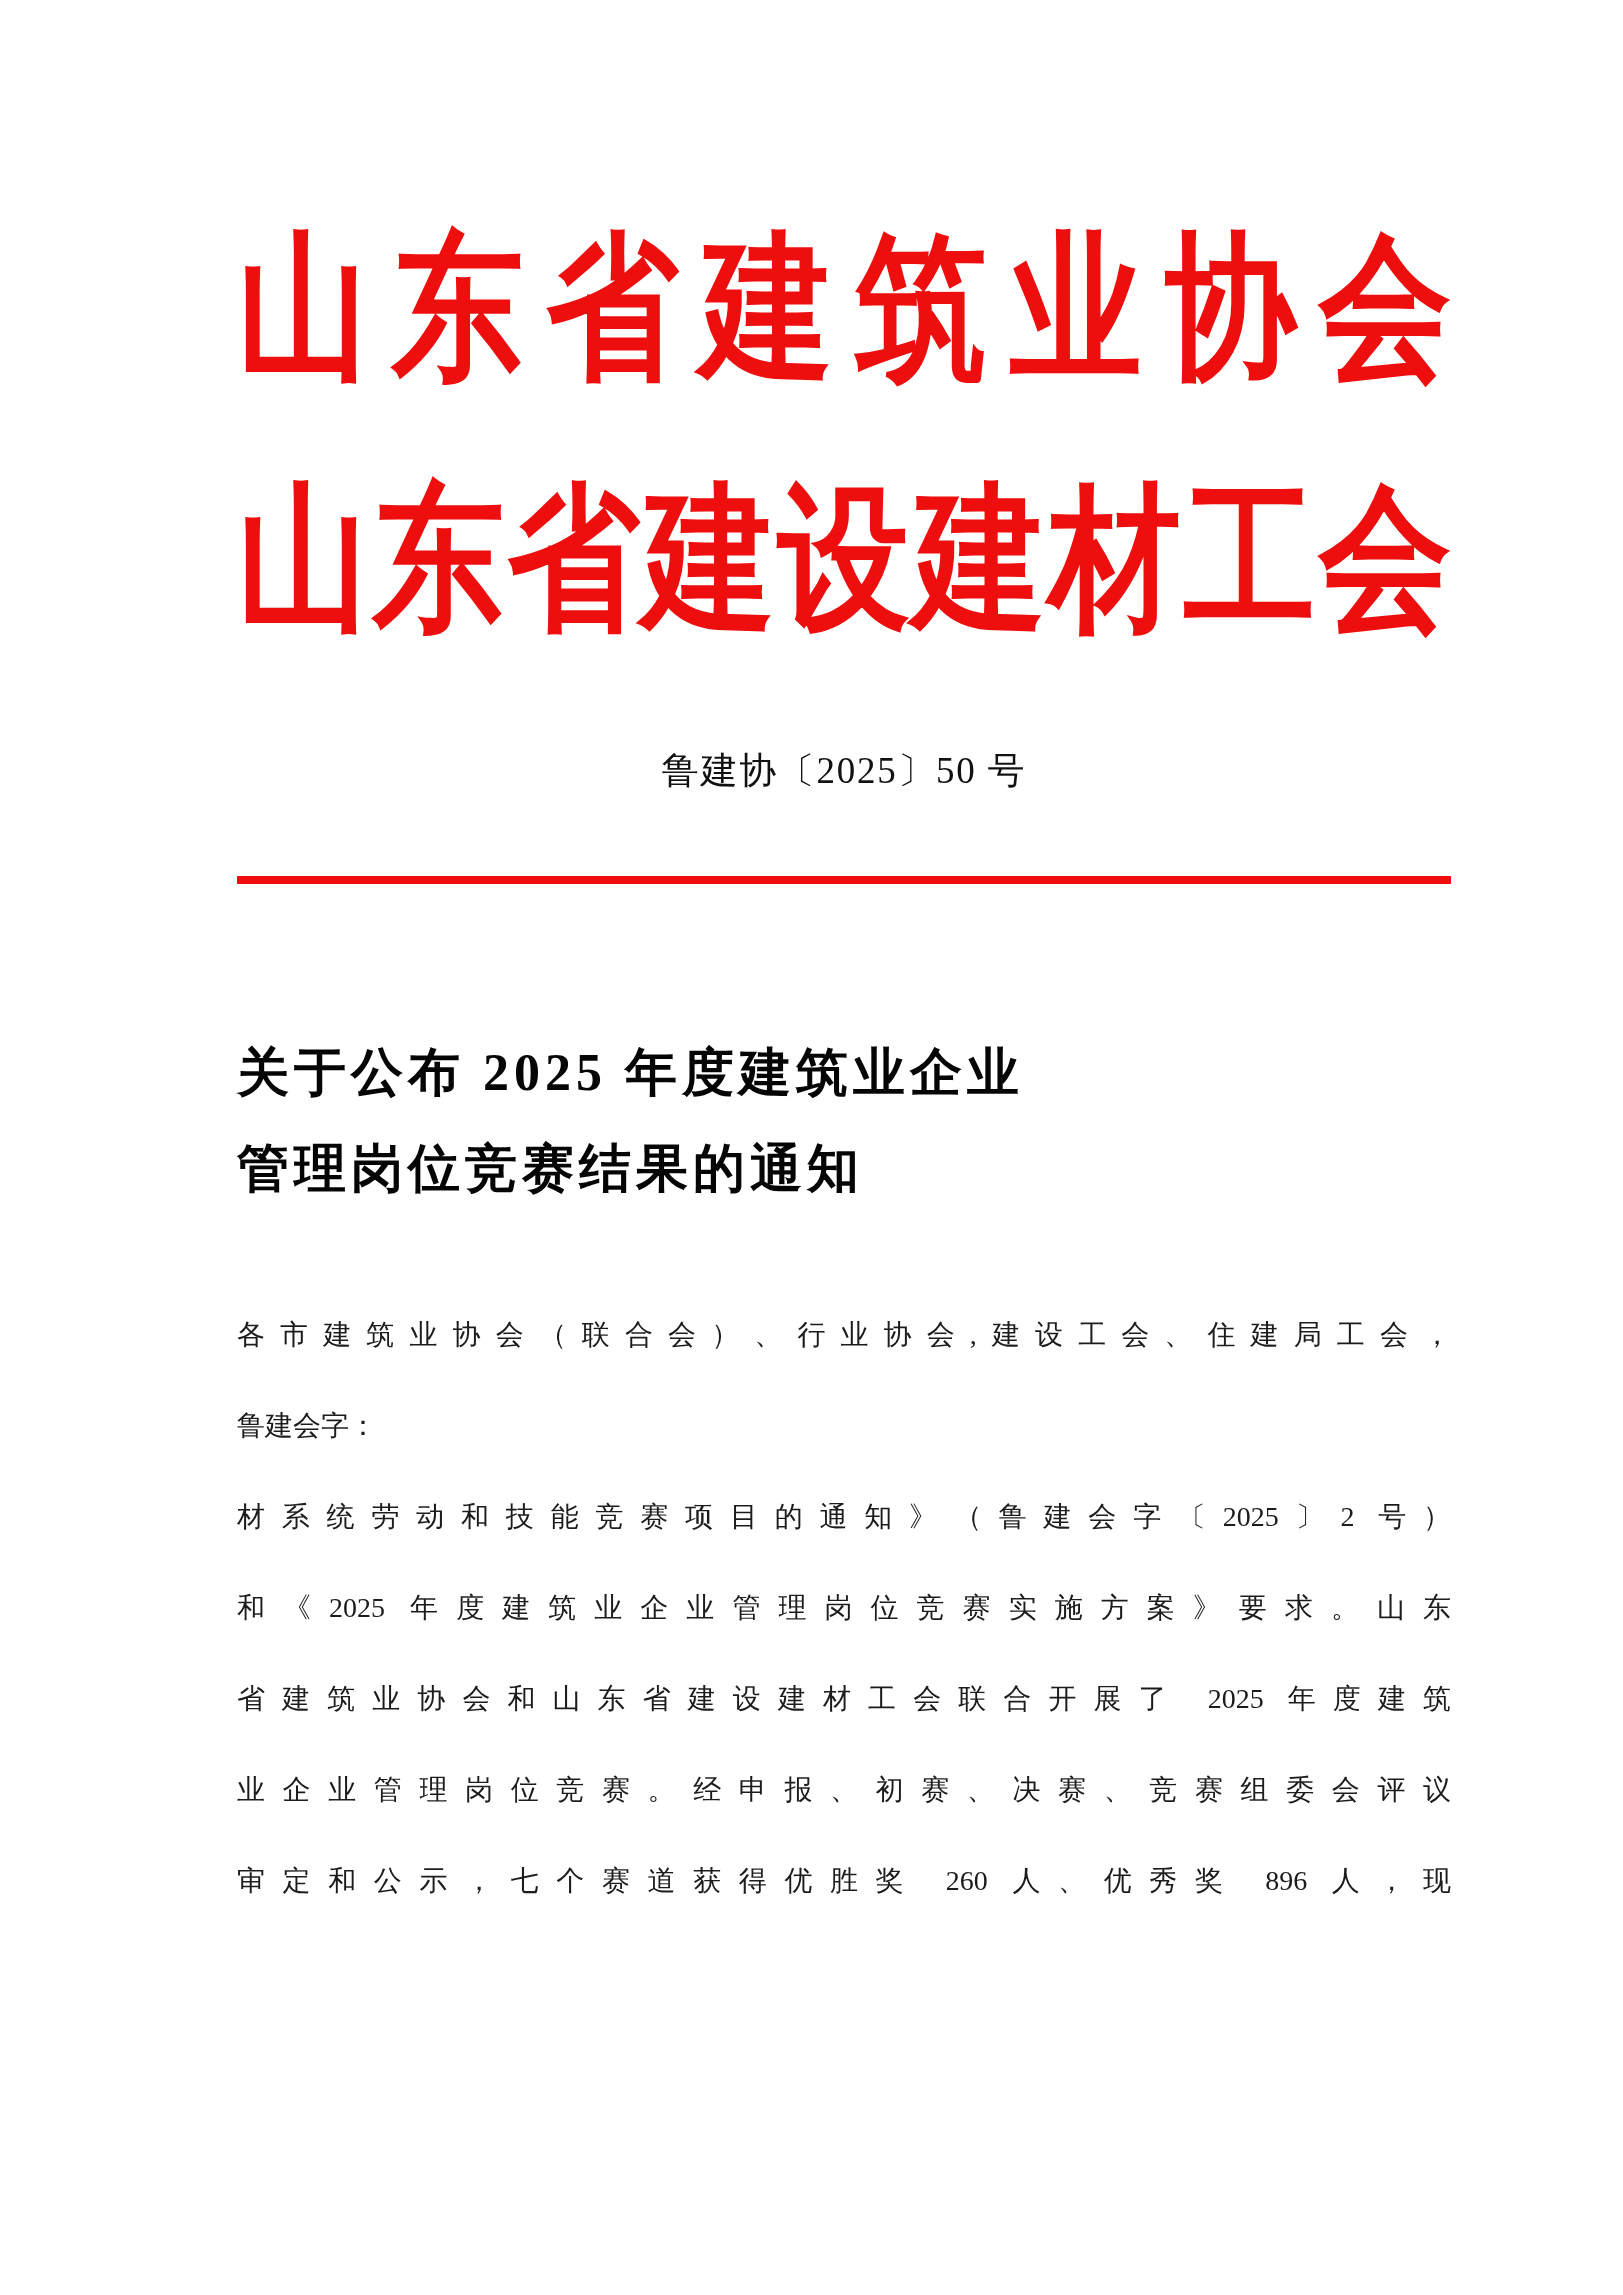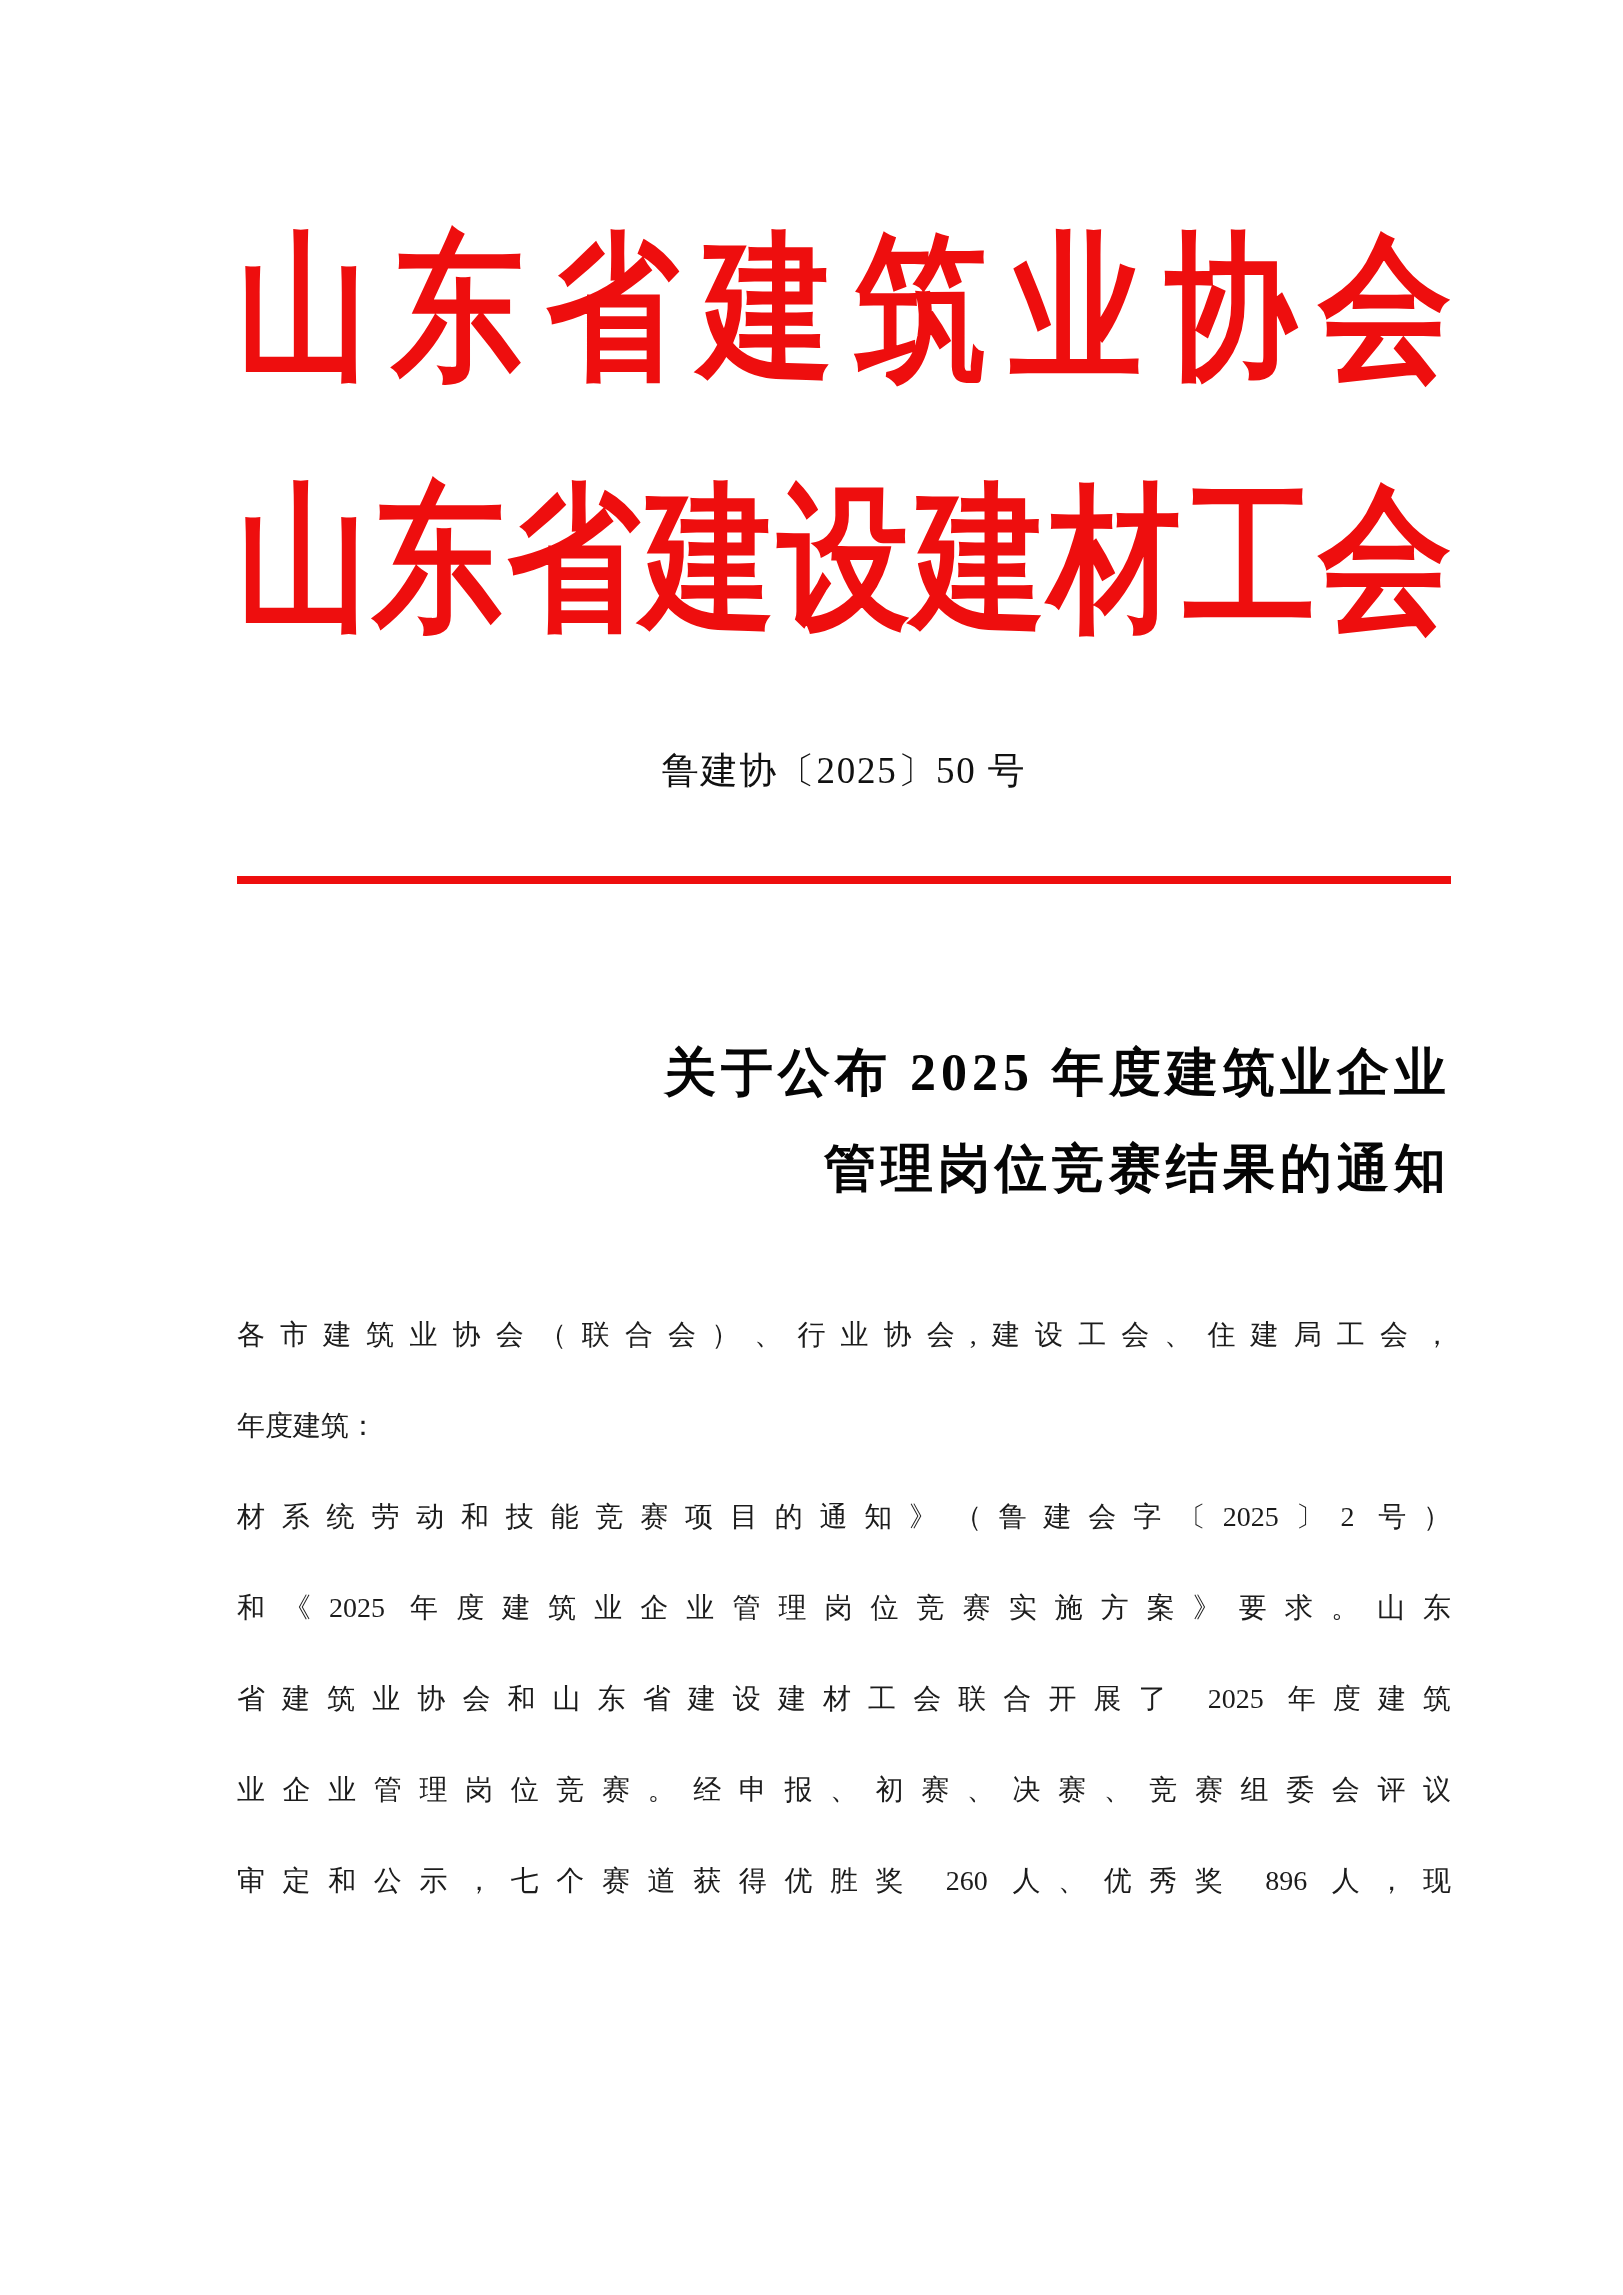--- a/index.html
+++ b/index.html
@@ -52,21 +52,21 @@
     background: var(--accent-red, #ee0e0e);
   }
   
   .title {
     top: 1025px;
     margin: 0;
     font-size: 52px;
     font-weight: bold;
     line-height: 96px;
     letter-spacing: 5px;
-    text-align: right;
+    text-align: left;
     color: #050505;
   }
   
   .body-text {
     top: 1289px;
     font-size: 28px;
     line-height: 91px;
     color: #1c1c1c;
   }
   .bline {
@@ -109,21 +109,21 @@
 
   <div class="red-rule col"></div>
 
   <h1 class="title col">
     <div>关于公布 2025 年度建筑业企业</div>
     <div>管理岗位竞赛结果的通知</div>
   </h1>
 
   <div class="body-text col">
     <div class="bline j">各市建筑业协会（联合会）、行业协会,建设工会、住建局工会，</div>
-    <div class="bline l">年度建筑：</div>
+    <div class="bline l">鲁建会字：</div>
     <div class="bline j">材系统劳动和技能竞赛项目的通知》（鲁建会字〔2025〕2 号）</div>
     <div class="bline j">和《2025 年度建筑业企业管理岗位竞赛实施方案》要求。山东</div>
     <div class="bline j">省建筑业协会和山东省建设建材工会联合开展了 2025 年度建筑</div>
     <div class="bline j">业企业管理岗位竞赛。经申报、初赛、决赛、竞赛组委会评议</div>
     <div class="bline j">审定和公示，七个赛道获得优胜奖 260 人、优秀奖 896 人，现</div>
     <div class="bline l">予以公布。</div>
   </div>
 
   <div class="footer">1</div>
 

